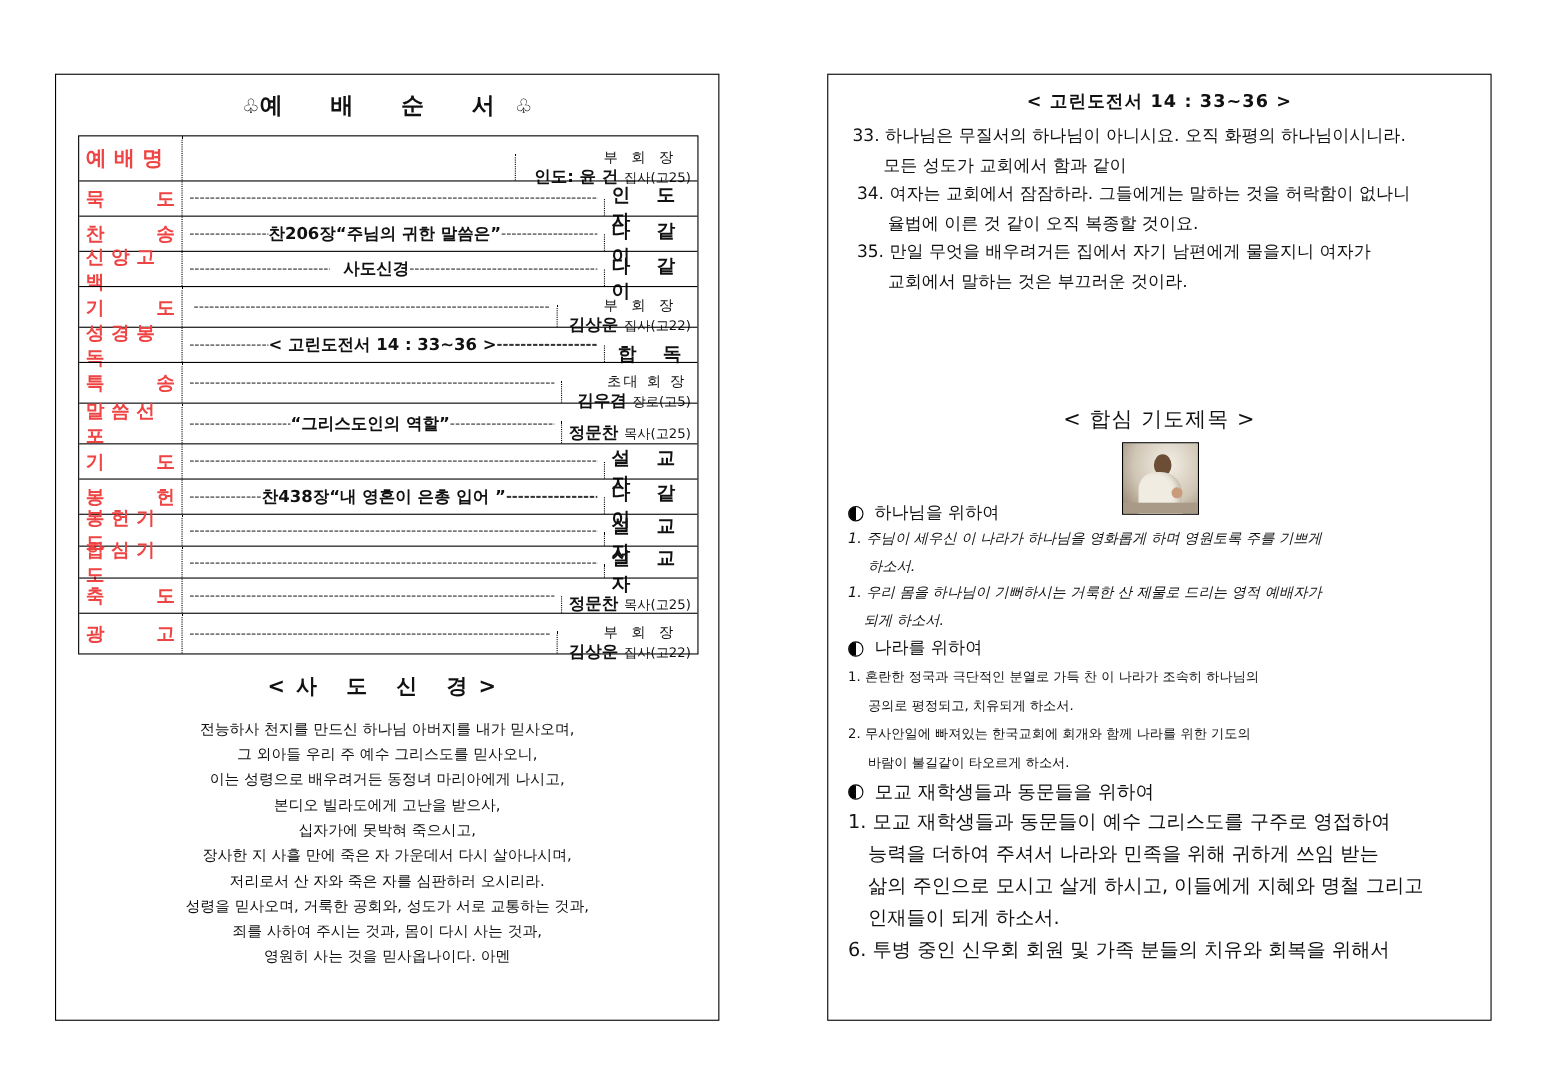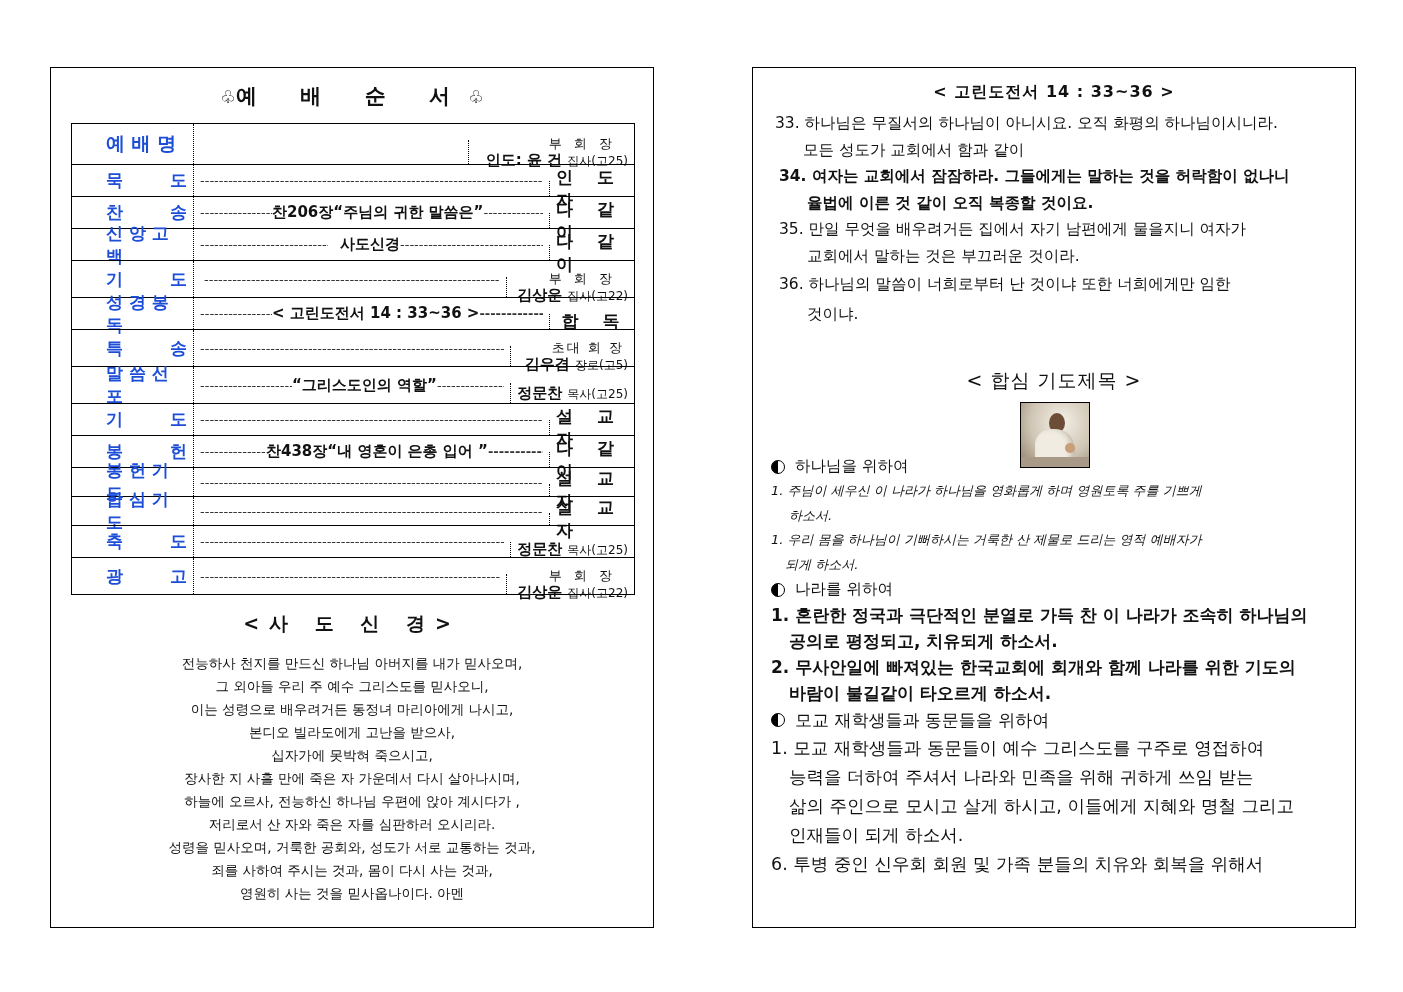--- a/index.html
+++ b/index.html
@@ -13,22 +13,22 @@
   
   .order-title { position: absolute; left: 0; top: 14px; width: 100%; text-align: center;
     font-size: 21px; font-weight: bold; letter-spacing: 14px; }
   .order-title .club { font-size: 18px; letter-spacing: 0; font-weight: normal; }
   .order-title .t { letter-spacing: 18px; }
 
   
   .worship-table { position: absolute; left: 20px; top: 55px; width: 564px; border: 1.5px solid #000; }
   .row { display: flex; border-top: 1.5px solid #000; position: relative; }
   .row:first-child { border-top: none; }
-  .cell-label { width: 94px; flex: none; font-size: 17px; font-weight: bold; color: #1d4ed8;
-    display: flex; align-items: center; padding: 0 6px; border-right: 1px dotted #000; margin-left: 28px; }
+  .cell-label { width: 94px; flex: none; font-size: 17px; font-weight: bold; color: #ef4444;
+    display: flex; align-items: center; padding: 0 6px; border-right: 1px dotted #000; }
   .cell-label span { display: inline-block; }
   .label-spread { justify-content: space-between; }
   .cell-mid { flex: 1; font-size: 15px; font-weight: bold; display: flex; align-items: center;
     padding: 0 6px; white-space: nowrap; overflow: hidden; }
   .cell-right { flex: none; border-left: 1px dotted #000; font-size: 17px; font-weight: bold;
     display: flex; align-items: center; justify-content: center; letter-spacing: 9px; padding-left: 6px; margin-top: 16px; }
   .cell-right.narrow { width: 85px; }
   .cell-right.wide { width: 128px; flex-direction: column; align-items: flex-end; justify-content: center;
     letter-spacing: 0; padding-right: 6px; line-height: 16px; }
   .cell-right.wide .role { font-size: 13px; font-weight: normal; letter-spacing: 4px; margin-right: 12px; }
@@ -69,21 +69,21 @@
     border-radius: 50%; background: #c99c7a; }
   .prayer-image .rock { position: absolute; left: 0; bottom: 0; width: 100%; height: 10px; background: #a89a86; }
 
   .prayers { position: absolute; left: 18px; top: 386px; width: 575px; color: #111; }
   .cat { font-size: 15.5px; line-height: 25px; display: flex; align-items: center; }
   .cat .half { display: inline-block; width: 14px; height: 14px; border-radius: 50%; border: 1.5px solid #000;
     background: linear-gradient(90deg, #000 50%, #fff 50%); margin-right: 10px; }
   .item { line-height: 24px; }
   .item .cont { display: block; padding-left: 18px; }
   .g1 .item { font-size: 13px; line-height: 24.5px; font-style: italic; }
-  .g2 .item { font-size: 17px; line-height: 26px; font-weight: bold; }
+  .g2 .item { font-size: 12px; line-height: 26px; }
   .g3 .item { font-size: 17.5px; line-height: 29px; }
 </style>
 </head>
 <body>
 
 <div class="page" id="left-page">
   <div class="order-title">
     <span class="club">♧</span><span class="t">예  배  순  서</span><span class="club">♧</span>
   </div>
 
@@ -251,47 +251,42 @@
   </div>
 
   <div class="creed-title">&lt;사 도 신 경&gt;</div>
   <div class="creed-body">
     <div>전능하사 천지를 만드신 하나님 아버지를 내가 믿사오며,</div>
     <div>그 외아들 우리 주 예수 그리스도를 믿사오니,</div>
     <div>이는 성령으로 배우려거든 동정녀 마리아에게 나시고,</div>
     <div>본디오 빌라도에게 고난을 받으사,</div>
     <div>십자가에 못박혀 죽으시고,</div>
     <div>장사한 지 사흘 만에 죽은 자 가운데서 다시 살아나시며,</div>
-    <div>하늘에 오르사, 전능하신 하나님 우편에 앉아 계시다가 ,</div>
     <div>저리로서 산 자와 죽은 자를 심판하러 오시리라.</div>
     <div>성령을 믿사오며, 거룩한 공회와, 성도가 서로 교통하는 것과,</div>
     <div>죄를 사하여 주시는 것과, 몸이 다시 사는 것과,</div>
     <div>영원히 사는 것을 믿사옵나이다. 아멘</div>
   </div>
 </div>
 
 <div class="page" id="right-page">
   <div class="scripture-title">&lt; 고린도전서 14 : 33~36 &gt;</div>
 
   <div class="verses">
     <div class="verse">
       <span>33.</span> <span>하나님은 무질서의 하나님이 아니시요. 오직 화평의 하나님이시니라.</span>
       <span class="cont">모든 성도가 교회에서 함과 같이</span>
     </div>
-    <div class="verse" style="padding-left:4px;font-weight:bold;">
+    <div class="verse" style="padding-left:4px;">
       <span>34.</span> <span>여자는 교회에서 잠잠하라. 그들에게는 말하는 것을 허락함이 없나니</span>
       <span class="cont">율법에 이른 것 같이 오직 복종할 것이요.</span>
     </div>
     <div class="verse" style="padding-left:4px;">
       <span>35.</span> <span>만일 무엇을 배우려거든 집에서 자기 남편에게 물을지니 여자가</span>
       <span class="cont">교회에서 말하는 것은 부끄러운 것이라.</span>
-    </div>
-    <div class="verse" style="padding-left:4px; line-height:30px;">
-      <span>36.</span> <span>하나님의 말씀이 너희로부터 난 것이냐 또한 너희에게만 임한</span>
-      <span class="cont">것이냐.</span>
     </div>
   </div>
 
   <div class="prayer-title">&lt; 합심 기도제목 &gt;</div>
 
   <div class="prayer-image">
     <div class="figure-head"></div>
     <div class="figure-body"></div>
     <div class="figure-hands"></div>
     <div class="rock"></div>

